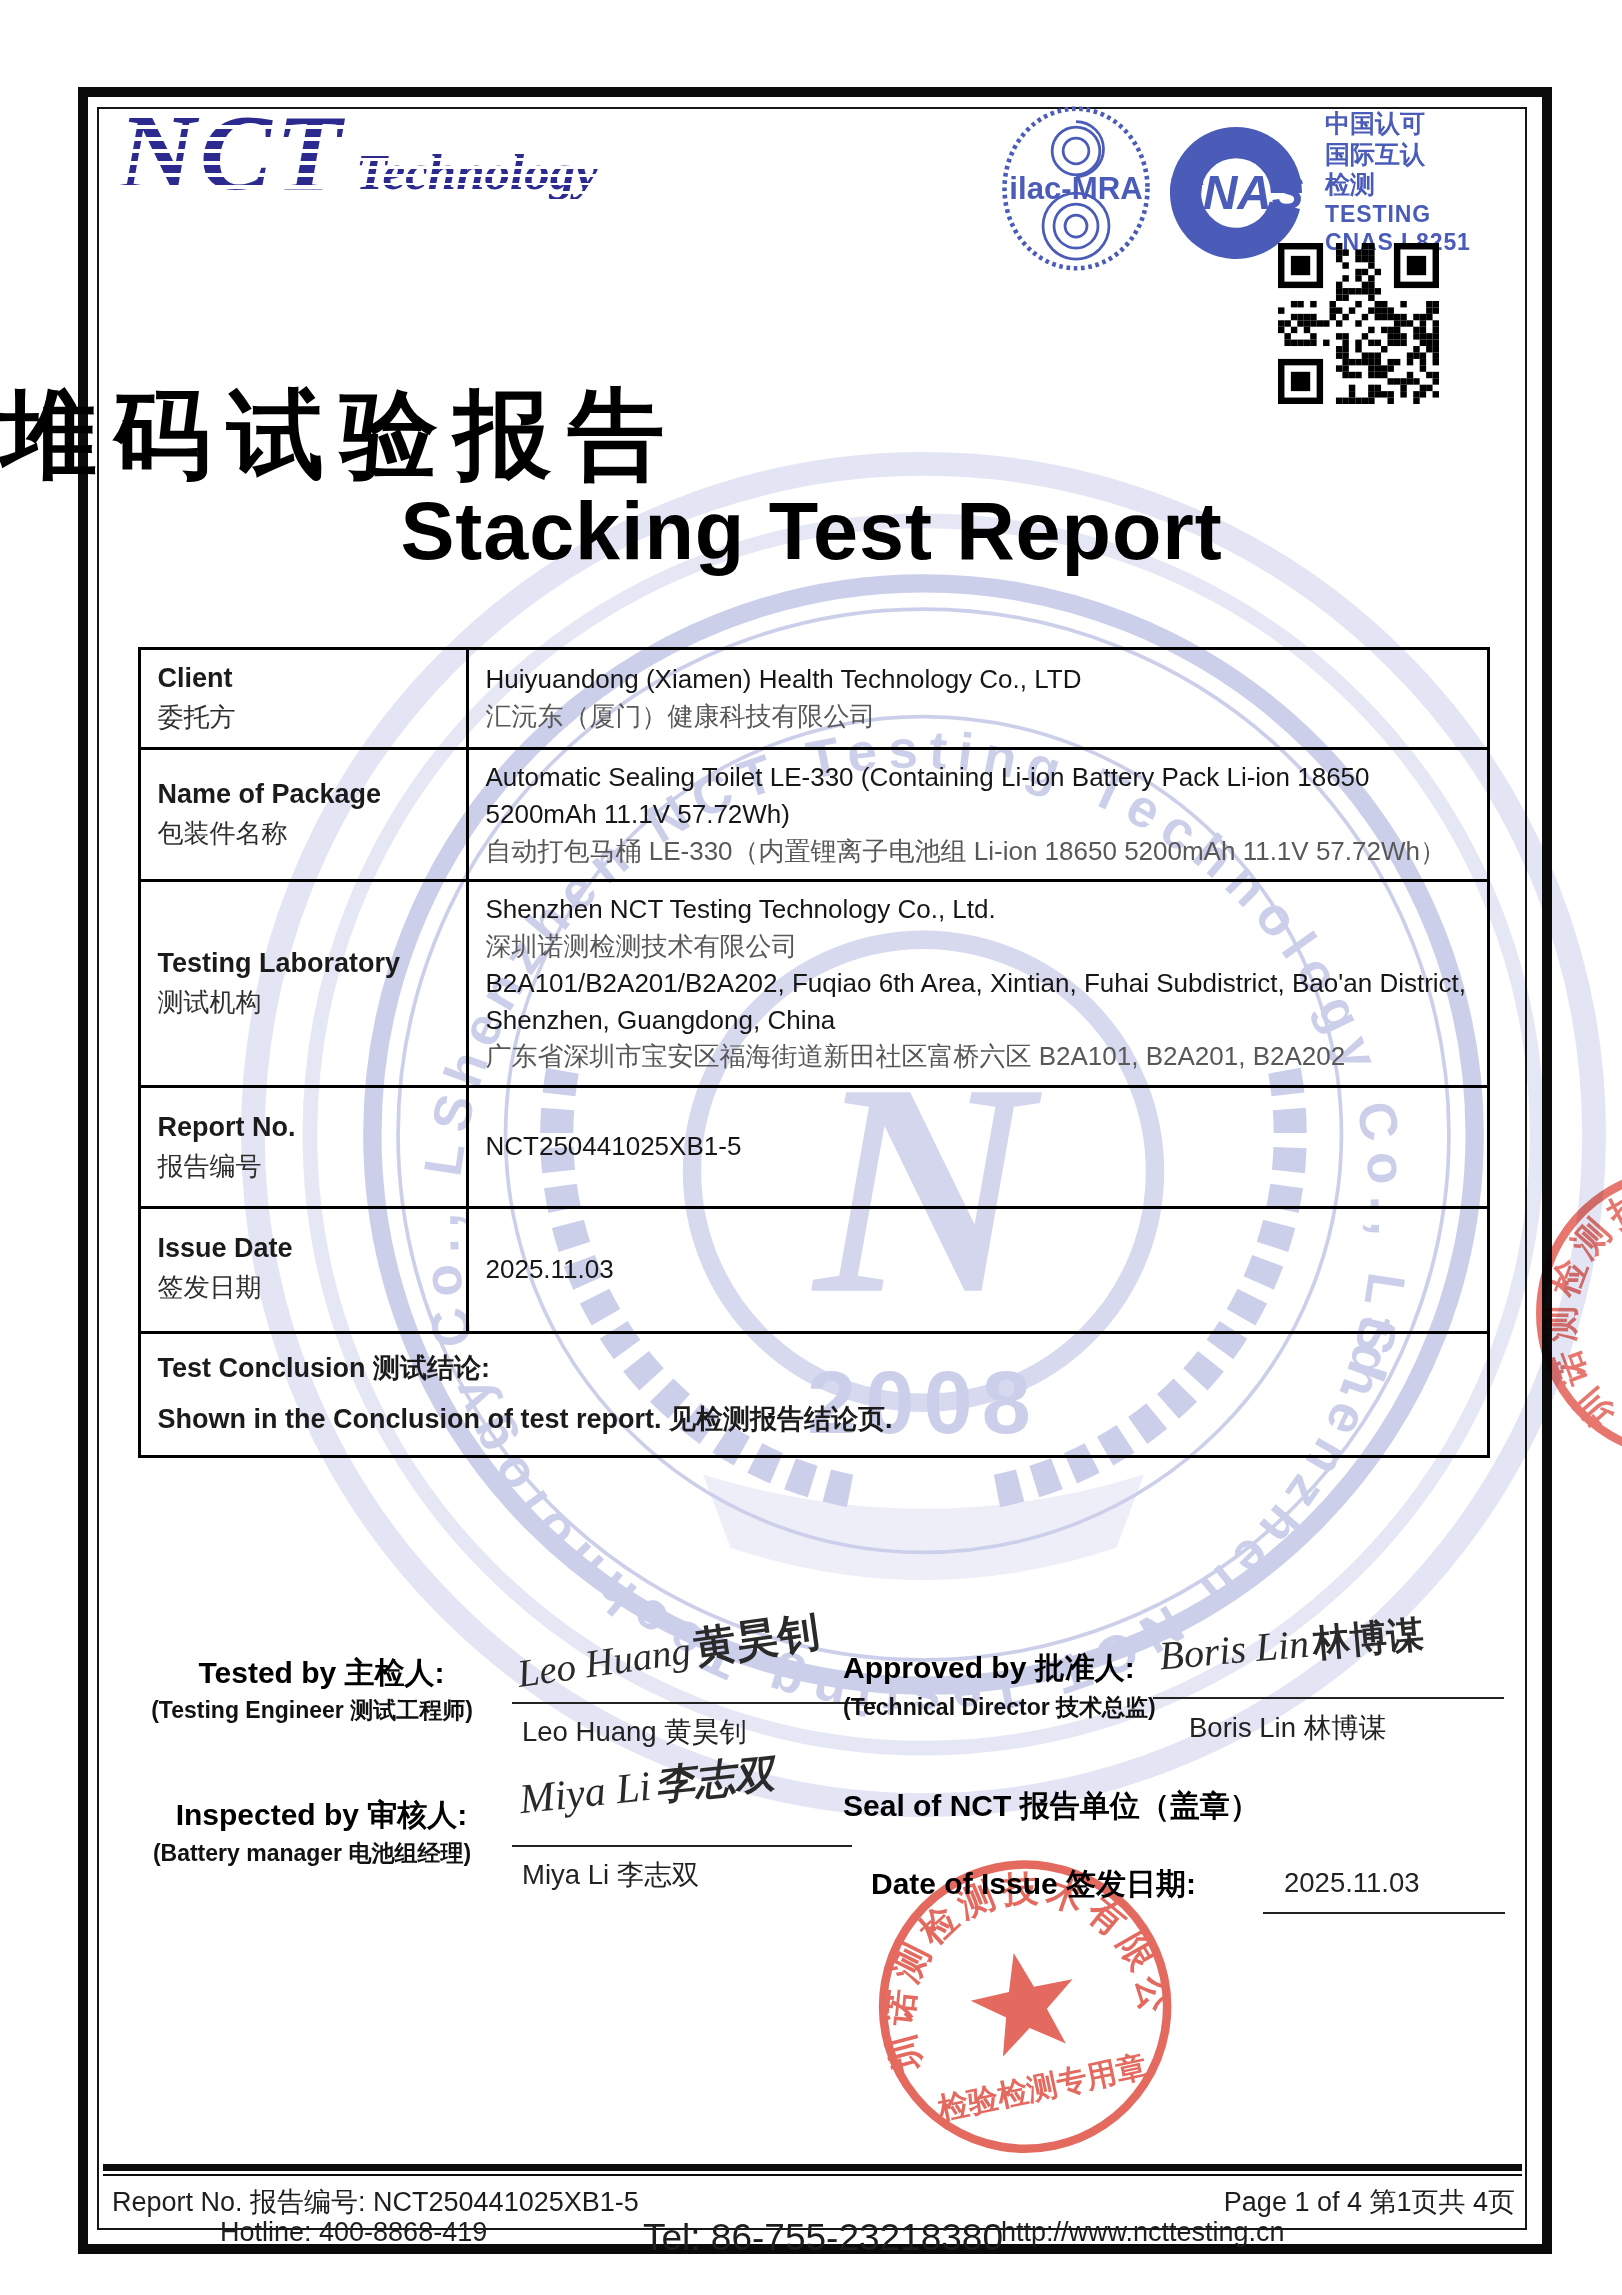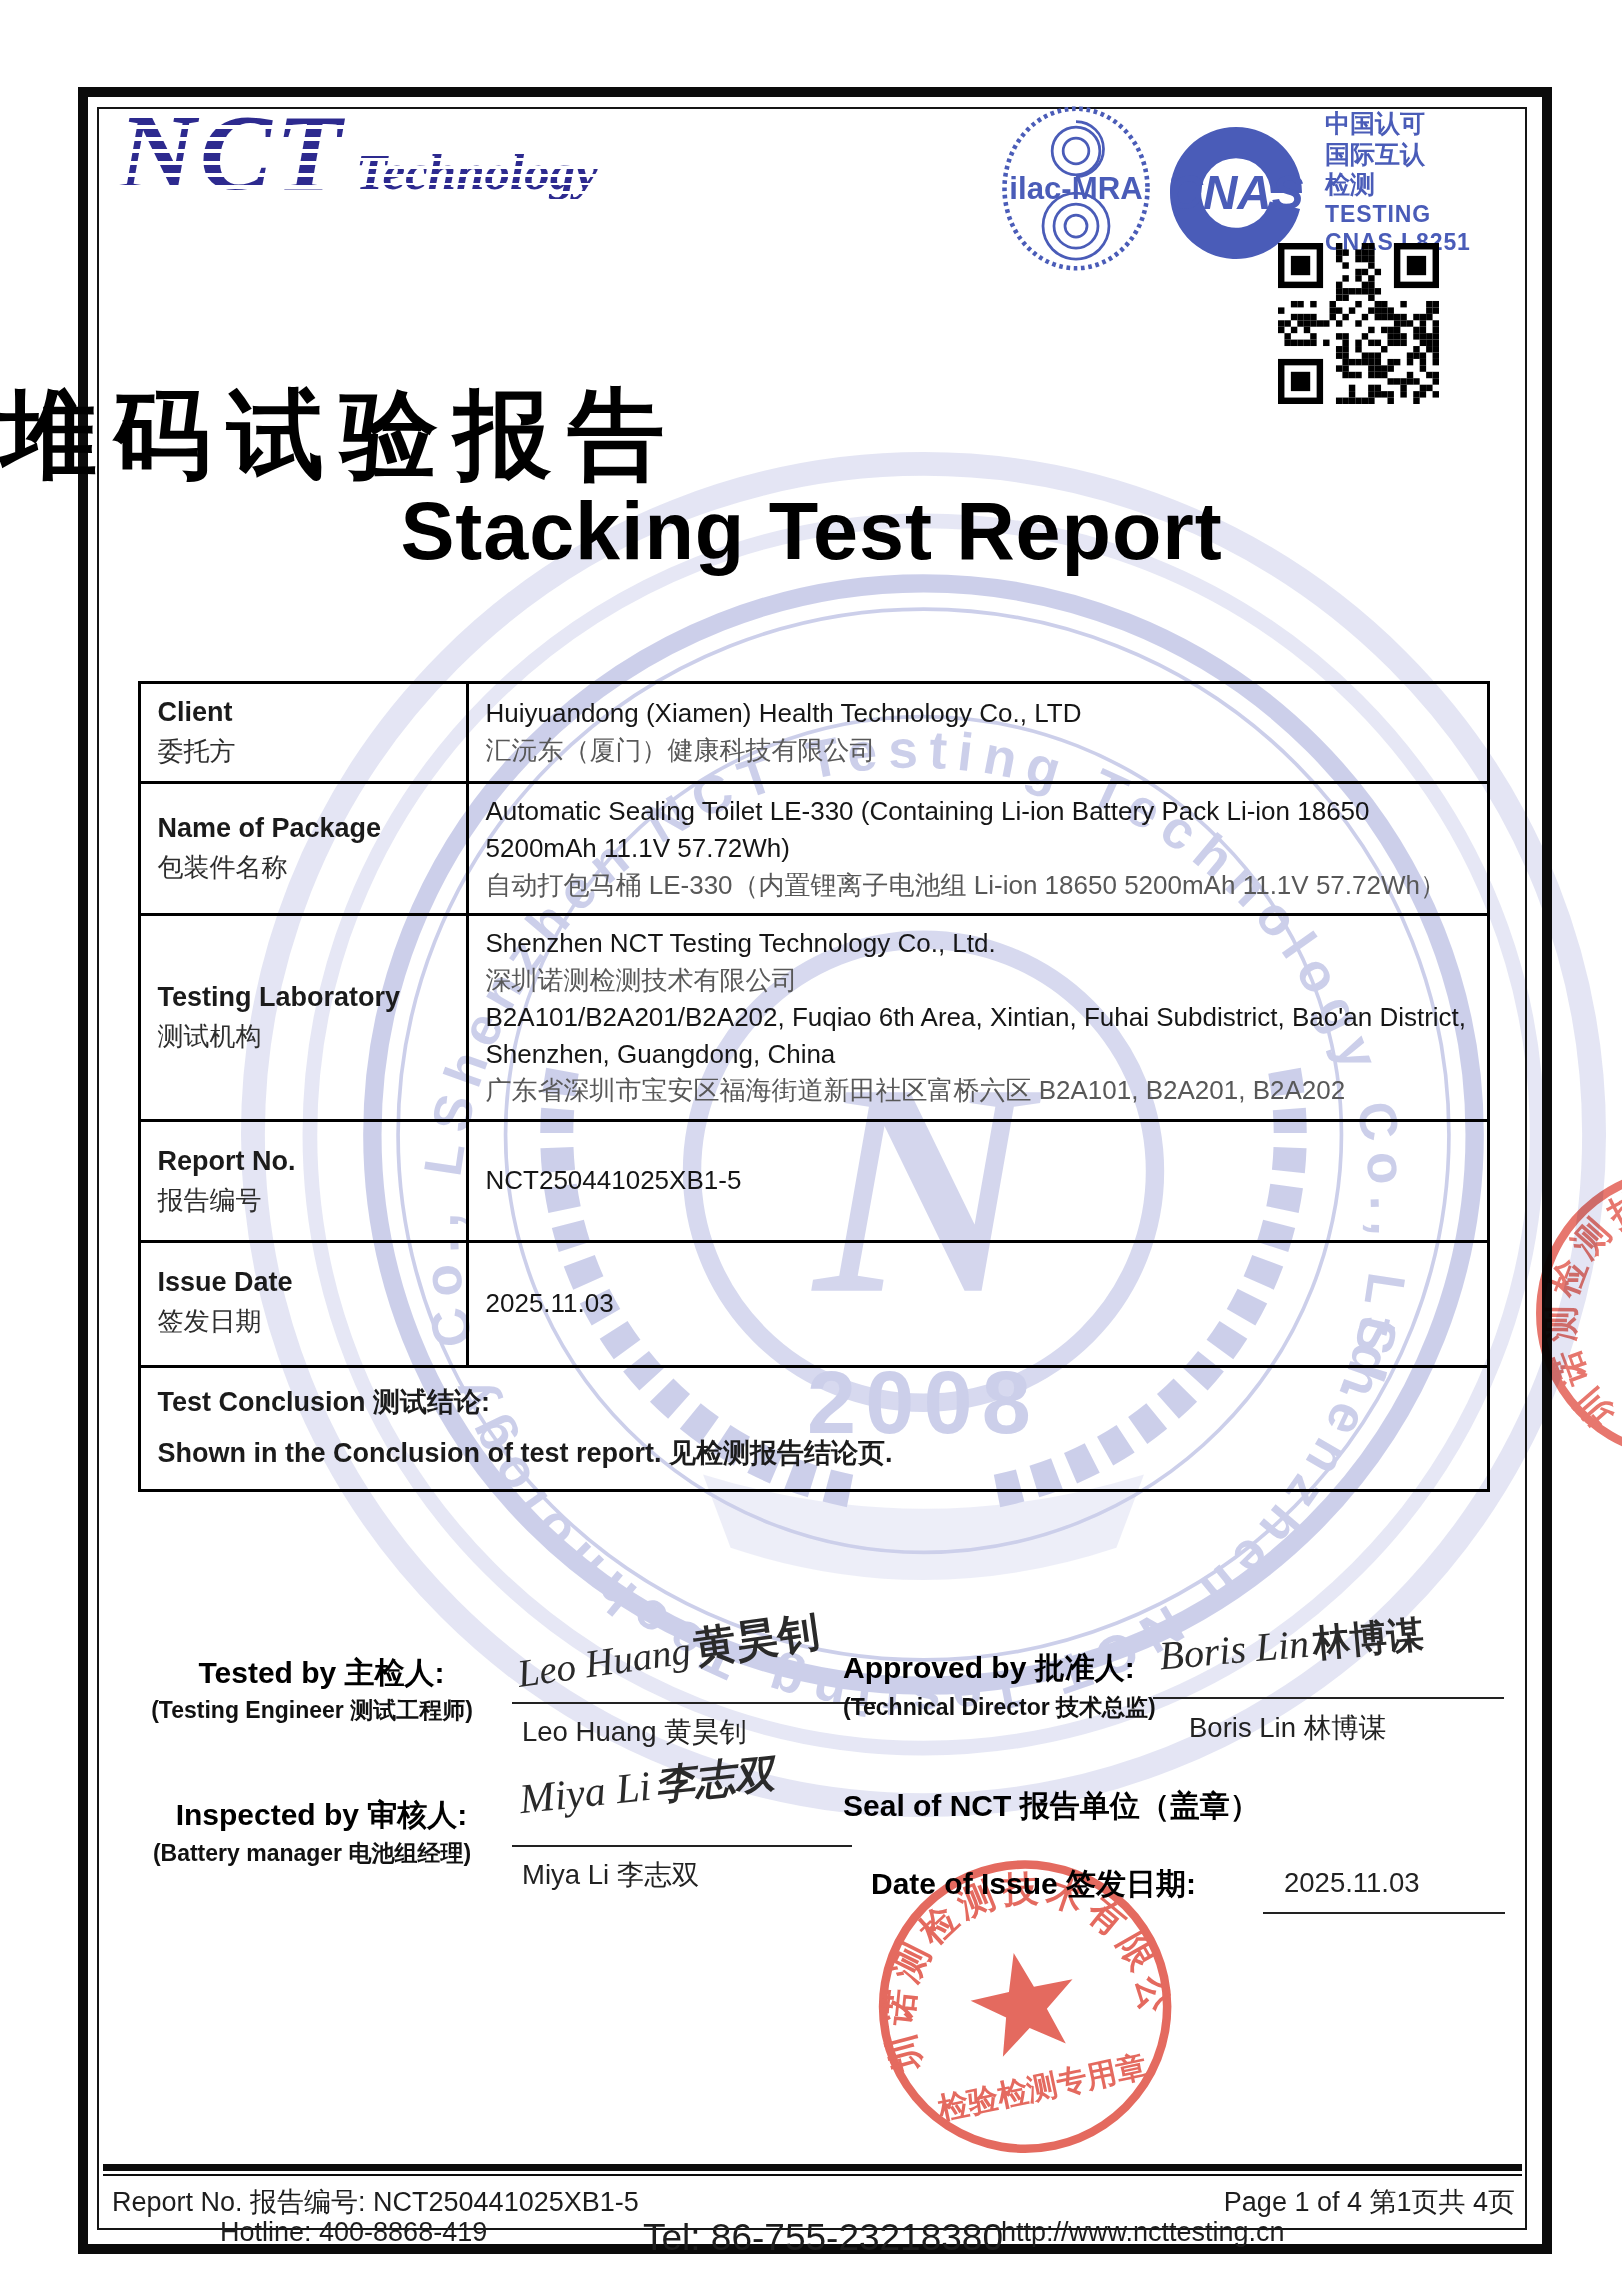--- a/index.html
+++ b/index.html
@@ -23,21 +23,21 @@
   .cnas{position:absolute;left:1159px;top:116px;}
   .qr{position:absolute;left:1278px;top:241px;}
 
   
   .title-zh{position:absolute;left:0;top:371px;width:1623px;text-align:left;
     font-family:"Liberation Serif",serif;font-weight:700;font-size:97px;letter-spacing:16.5px;color:#000;}
   .title-en{position:absolute;left:0;top:485px;width:1623px;text-align:center;
     font-weight:700;font-size:81px;letter-spacing:0.9px;color:#000;}
 
   
-  .main-table{position:absolute;left:138px;top:681px;width:1352px;border-collapse:collapse;}
+  .main-table{position:absolute;left:138px;top:647px;width:1352px;border-collapse:collapse;}
   .main-table td{border:3.7px solid #000;vertical-align:middle;padding:9.2px 16.5px;}
   .main-table td.lbl{width:292px;border-right-width:2.8px;}
   .lbl-en{font-weight:700;font-size:27px;line-height:1.45;}
   .lbl-zh{font-size:26px;line-height:1.5;color:#2e2e2e;}
   .vline{font-size:26px;line-height:1.42;}
   .vline.en{color:#161616;}
   .vline.zh{color:#585858;}
   .concl{font-weight:700;font-size:27px;line-height:1.9;}
 
   

